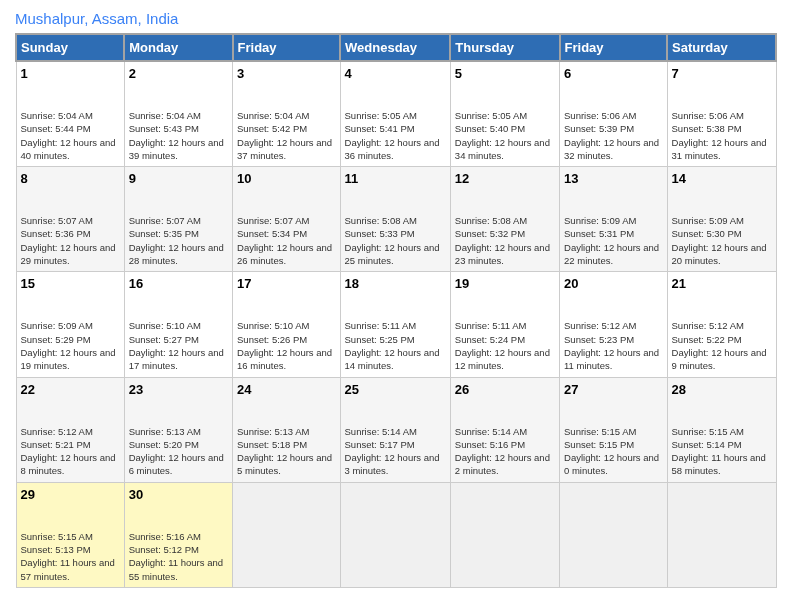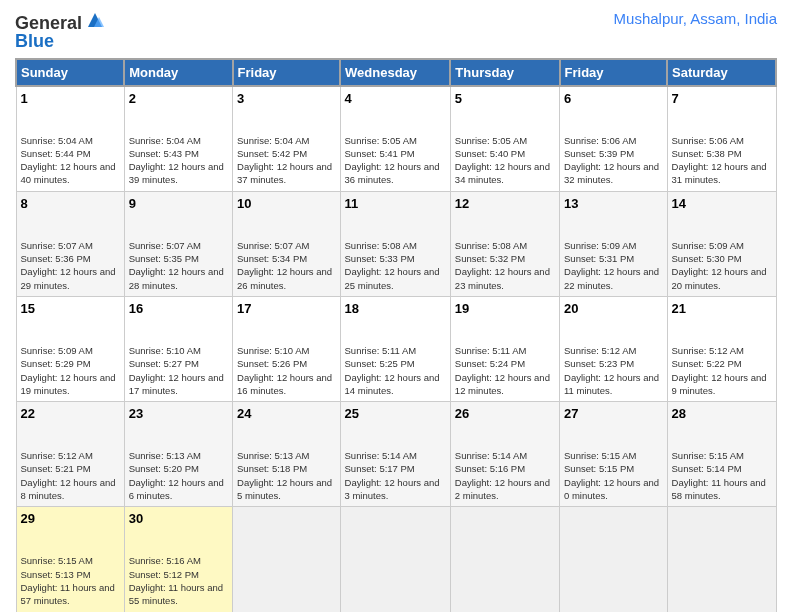--- a/index.html
+++ b/index.html
@@ -89,34 +89,20 @@
     }
     tbody tr:last-child td.has-data {
       background: #fef9c3;
     }
   </style>
 </head>
 <body>
 
 <div class="container">
   <div class="header-row">
-    <div class="logo">
-      <div>
-        <div style="display:flex;align-items:center;">
-          <span class="logo-text">General</span>
-          <svg width="22" height="22" viewBox="0 0 22 22" style="margin-left:2px;margin-top:-8px;">
-            <polygon points="4,18 11,4 18,18" fill="#1a6fc4"></polygon>
-            <polygon points="10,18 15,8 20,18" fill="#5aabff" opacity="0.7"></polygon>
-          </svg>
-        </div>
-        <div style="display:flex;align-items:center;margin-top:-2px;">
-          <span class="logo-text logo-blue">Blue</span>
-        </div>
-      </div>
-    </div>
     <div class="title-block">
       <div class="location-title">Mushalpur, Assam, India</div>
     </div>
   </div>
 
   <table>
     <thead>
       <tr>
         <th>Sunday</th>
         <th>Monday</th>

